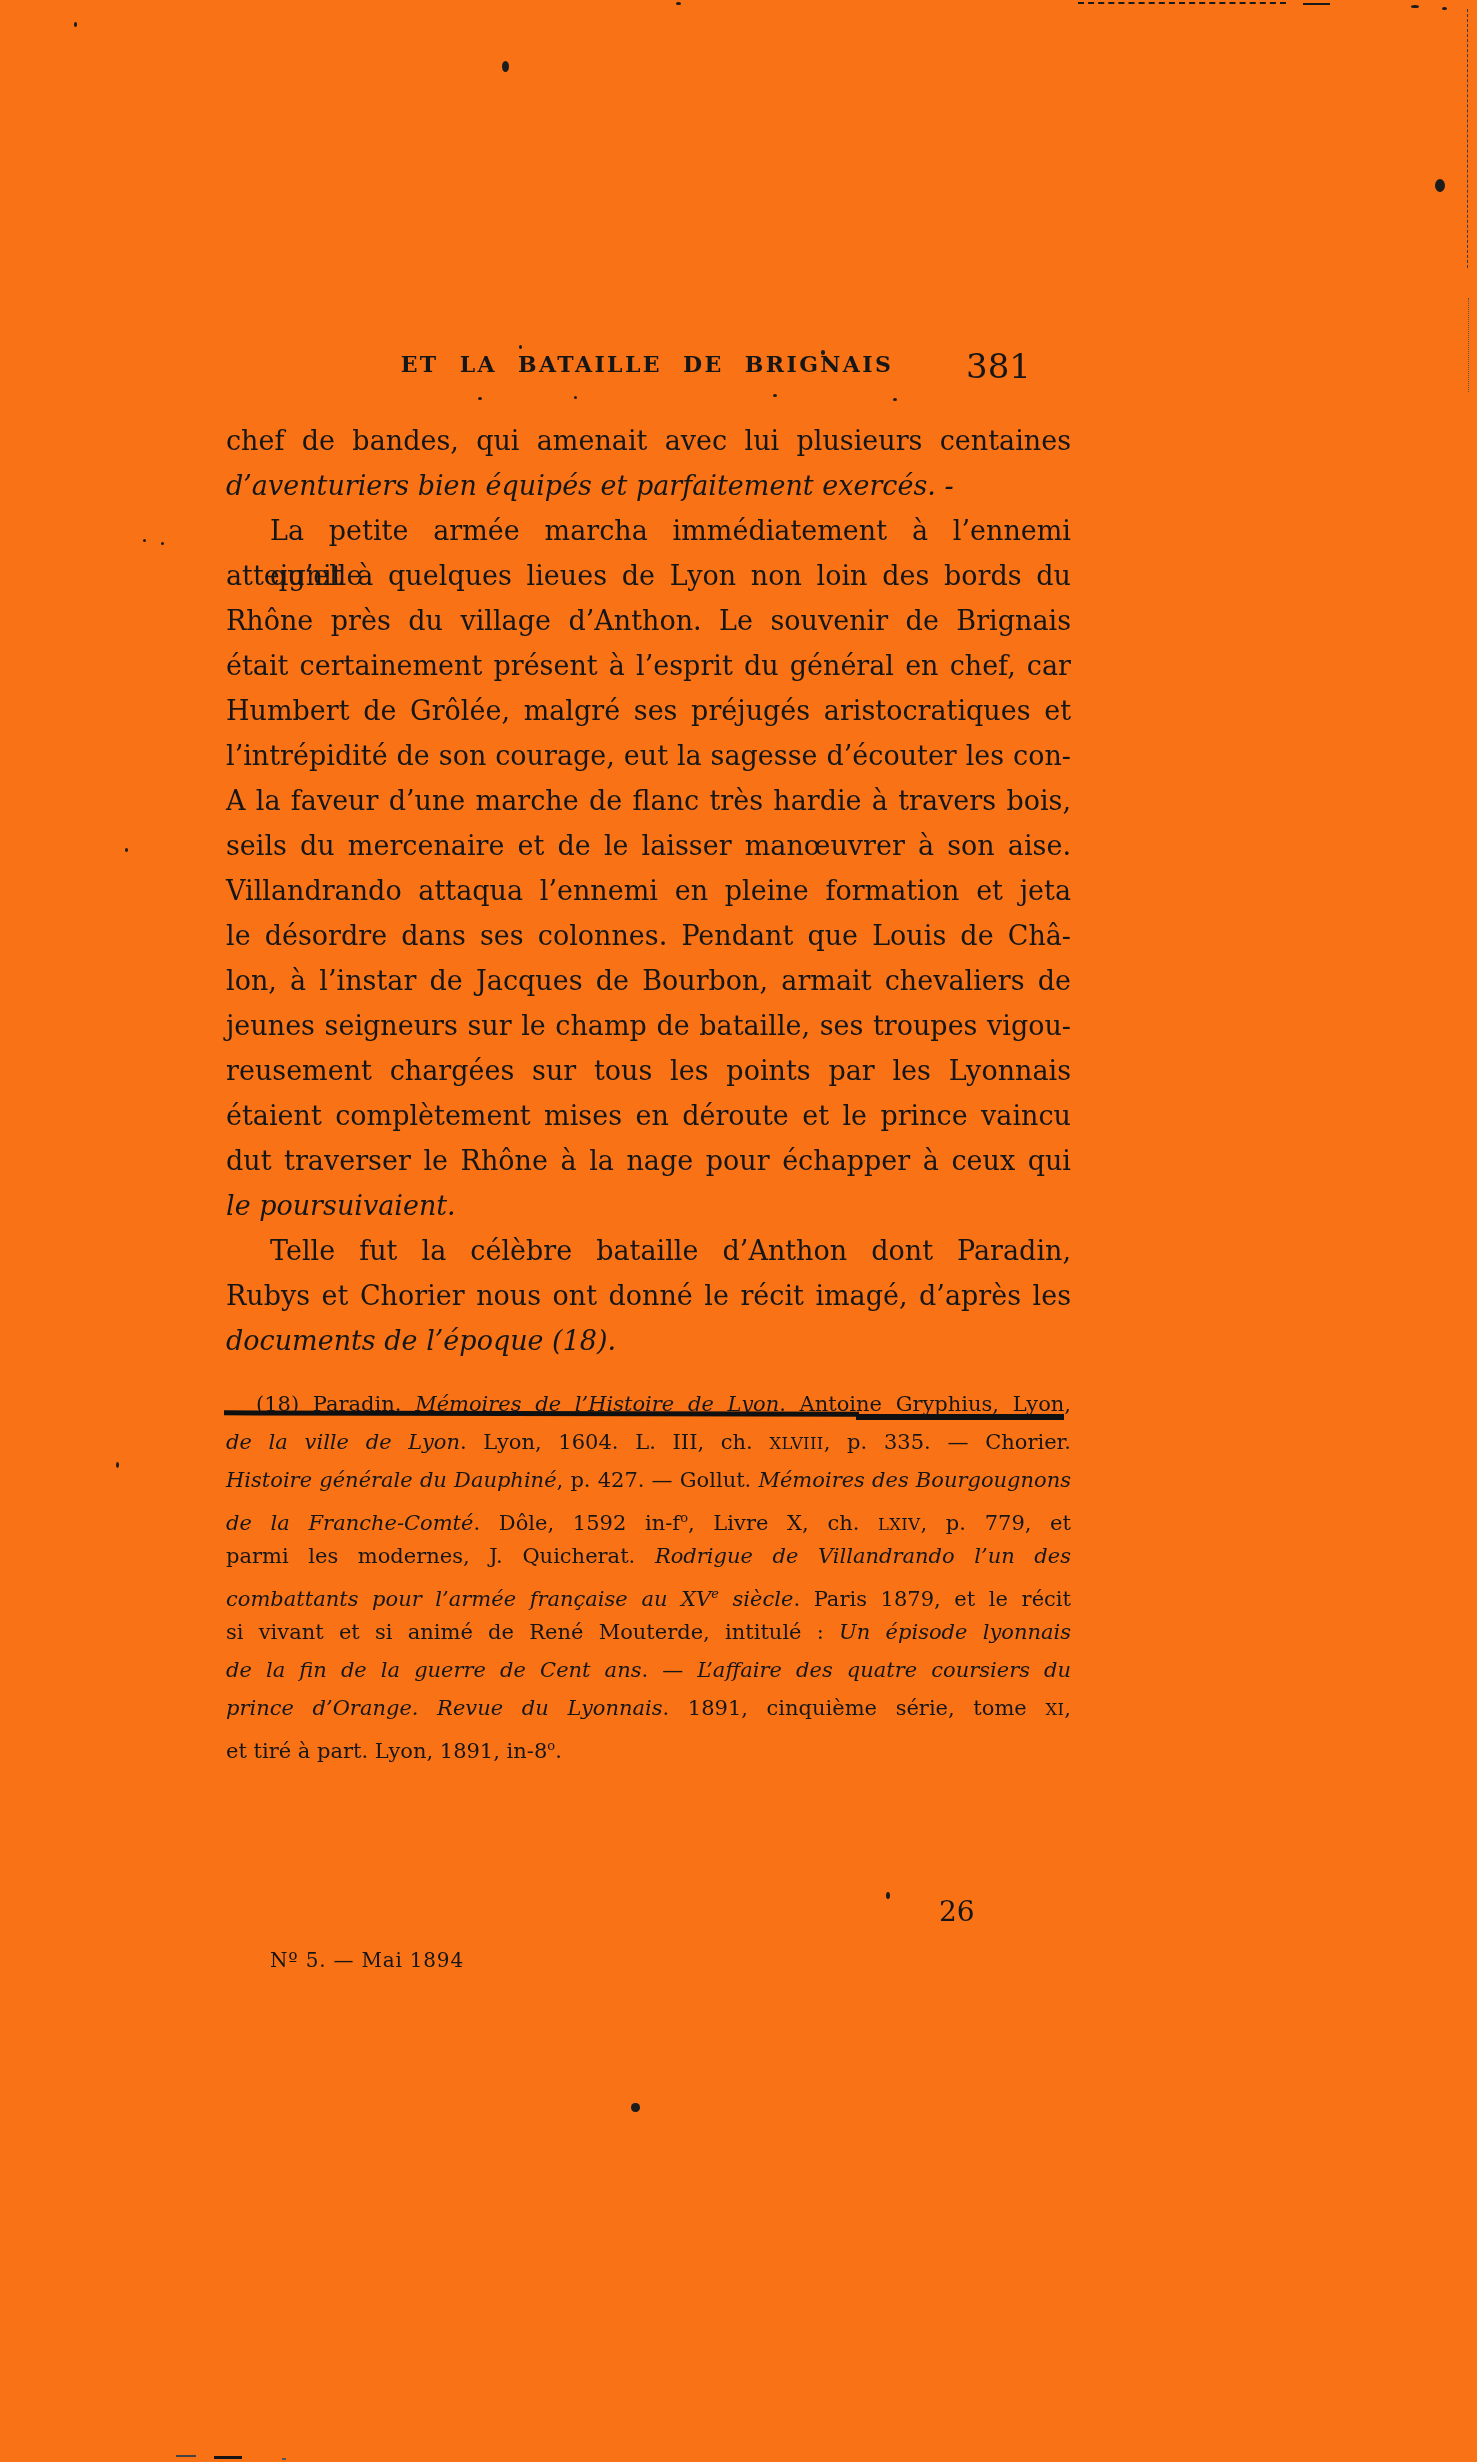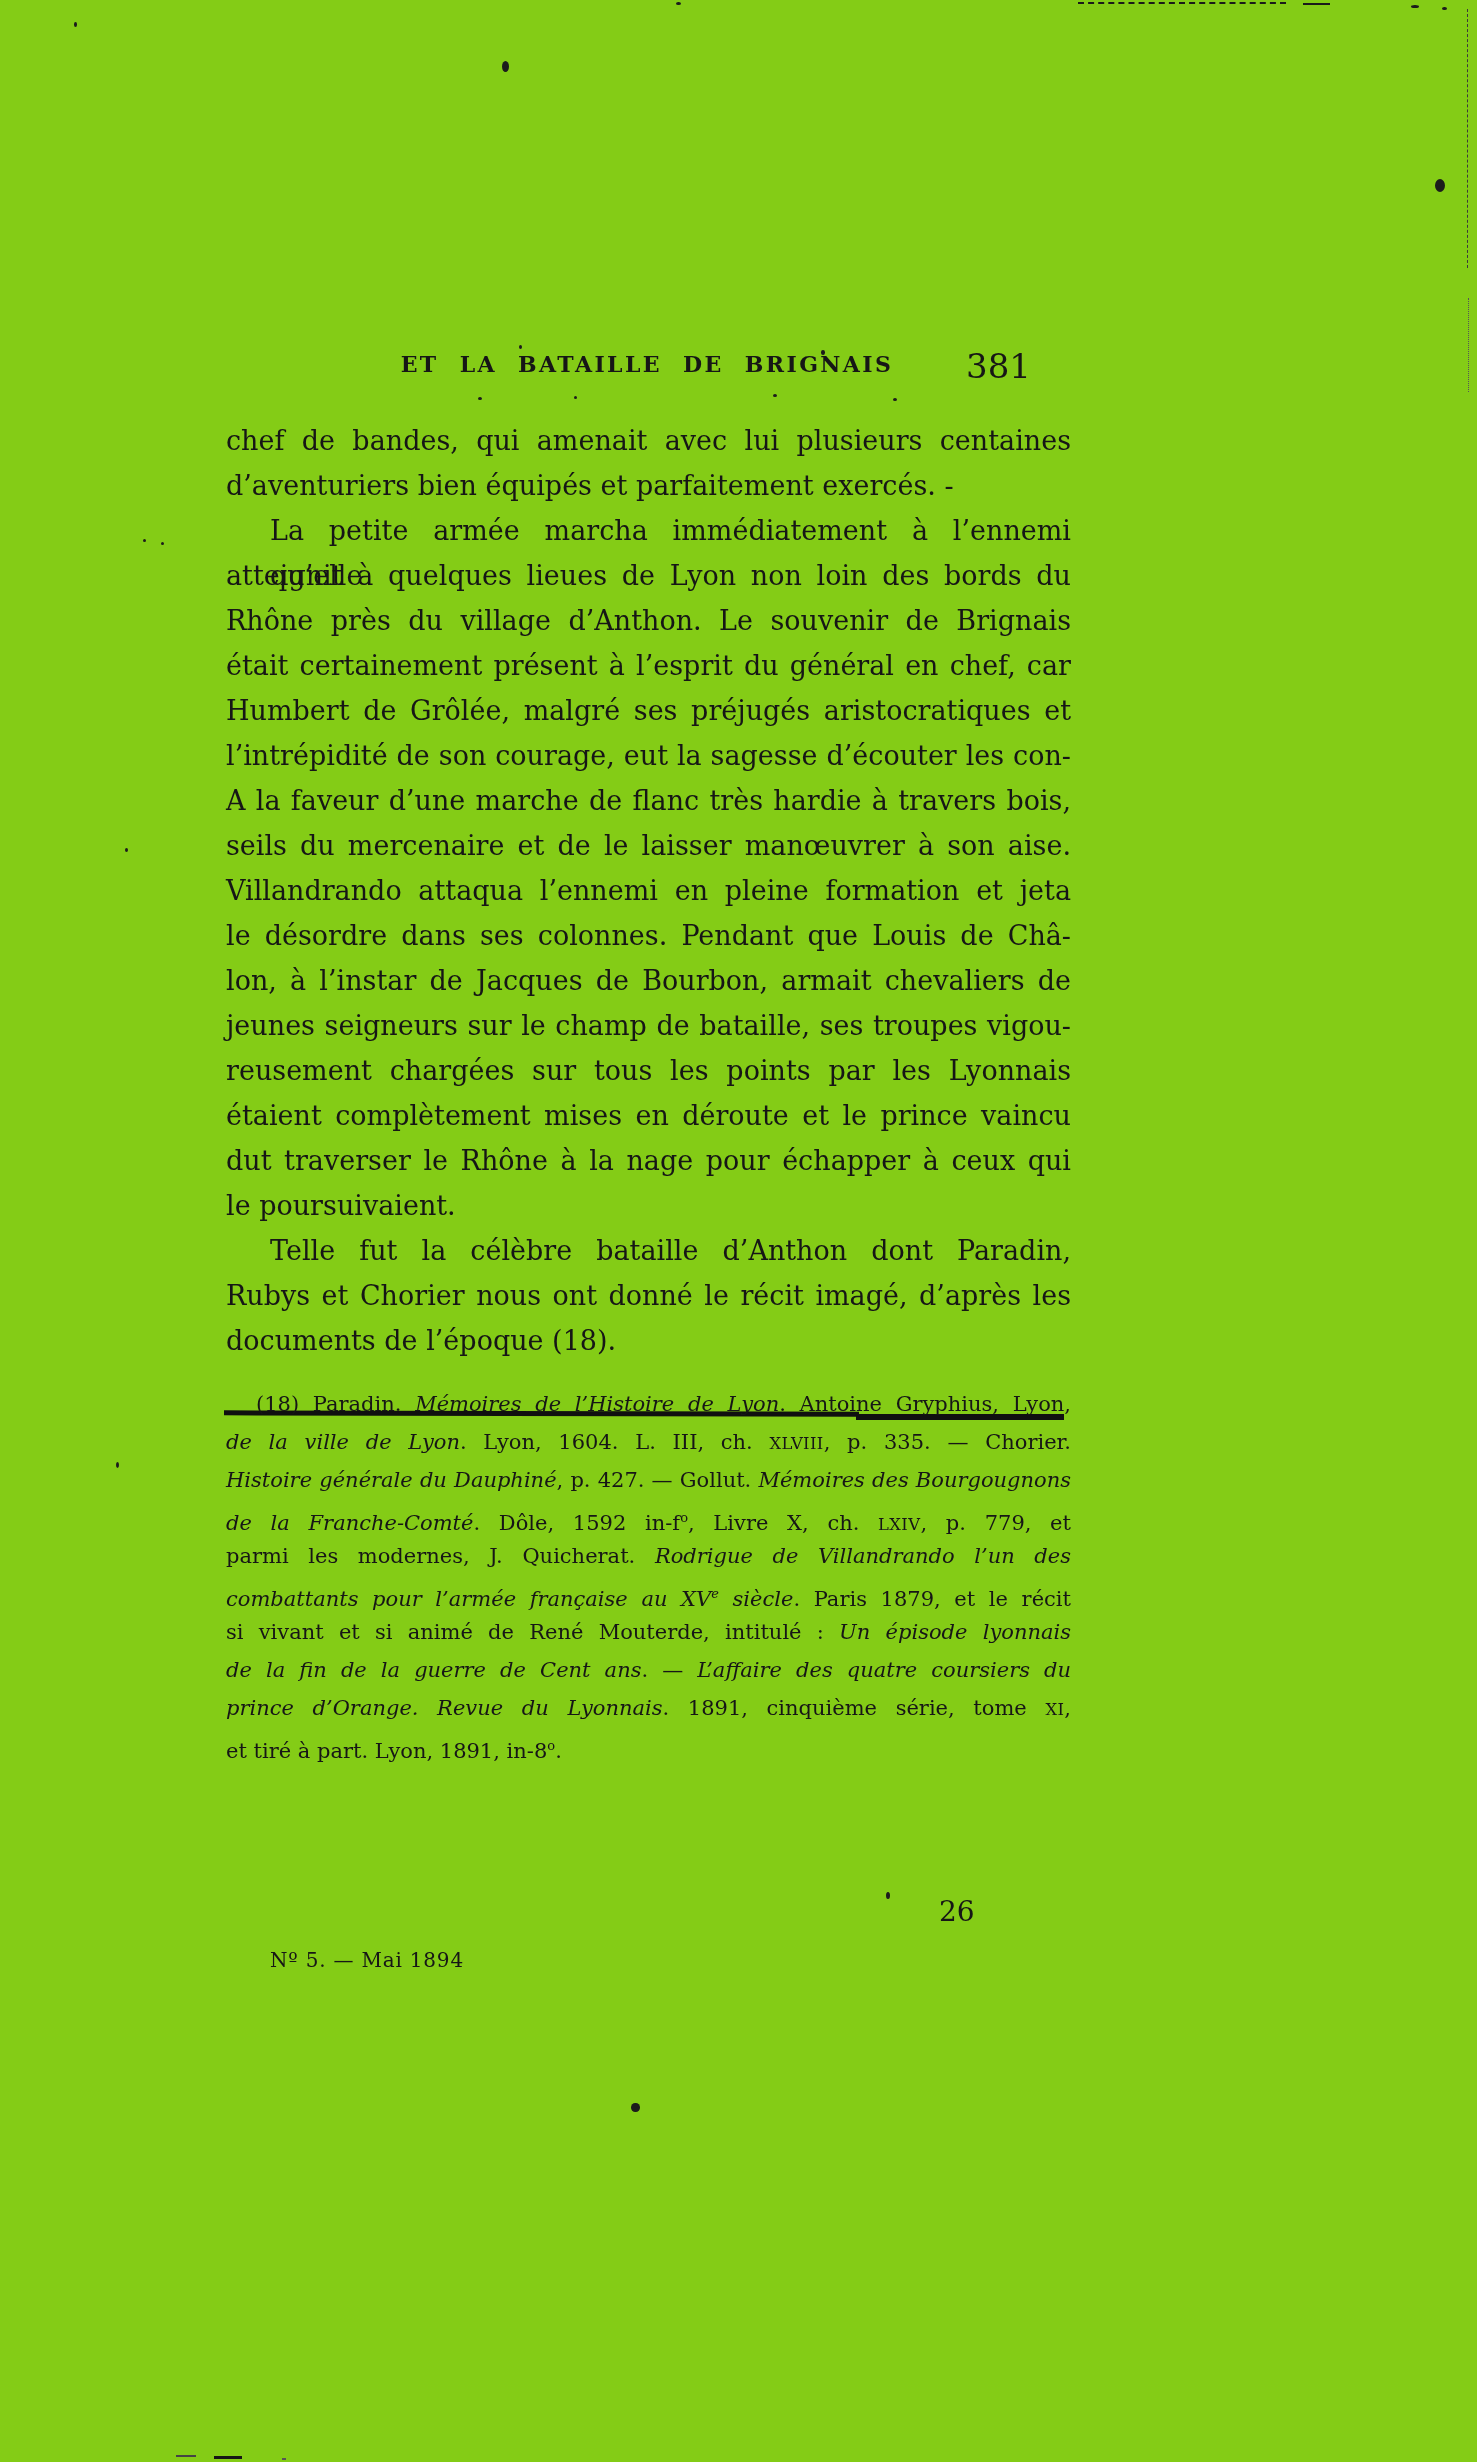--- a/index.html
+++ b/index.html
@@ -1,36 +1,36 @@
 <!DOCTYPE html>
 <html style="font-size:12.5px"><head>
 <meta charset="utf-8">
 <style>
   html,body{margin:0;padding:0;background:#e8e8e8;}
   .sheet{
     position:relative;width:1477px;height:2462px;margin:0 auto;
-    background:#84cc16;color:#161616;overflow:hidden;
+    background:#f97316;color:#161616;overflow:hidden;
     font-family:"DejaVu Serif","Liberation Serif",serif;
   }
   .header-title{
     position:absolute;left:224px;top:351px;width:846px;
     text-align:center;font-size:22px;font-weight:bold;
     letter-spacing:2.4px;word-spacing:11px;
   }
   .page-number{
     position:absolute;left:966px;top:346px;width:102px;
     font-size:34px;text-align:left;
   }
   .body-text{
     position:absolute;left:226px;top:418px;width:845px;
     font-size:27px;line-height:45px;
   }
   .bodyline{text-align:justify;text-align-last:justify;height:45px;}
   .bodyline.indent{padding-left:44px;}
-  .bodyline.last{text-align-last:left;}
+  .bodyline.last{text-align-last:left;font-style:italic;}
   .rule-left{position:absolute;left:224px;top:1411px;width:635px;height:4.7px;background:#101010;transform:rotate(0.12deg);}
   .rule-right{position:absolute;left:856px;top:1414px;width:208px;height:5.5px;background:#101010;}
   .footnote{
     position:absolute;left:226px;top:1385px;width:845px;
     font-size:21px;line-height:38px;
   }
   .fnline{text-align:justify;text-align-last:justify;height:38px;}
   .fnline.indent{padding-left:30px;}
   .fnline.last{text-align-last:left;}
   .it{font-style:italic;}

